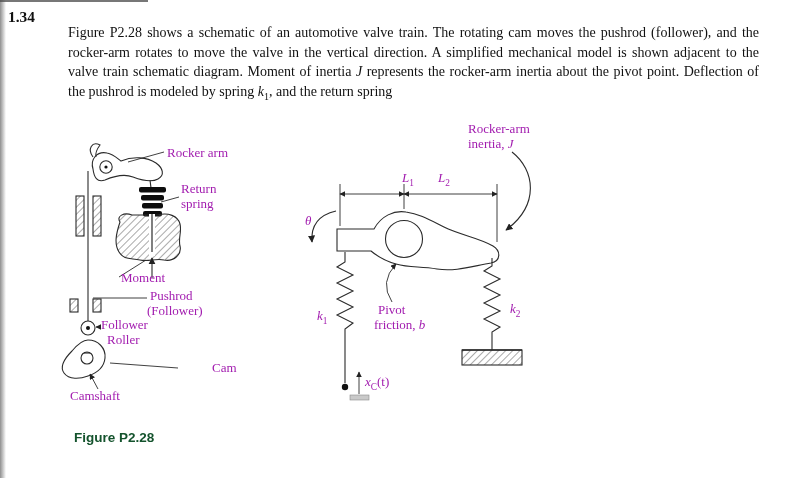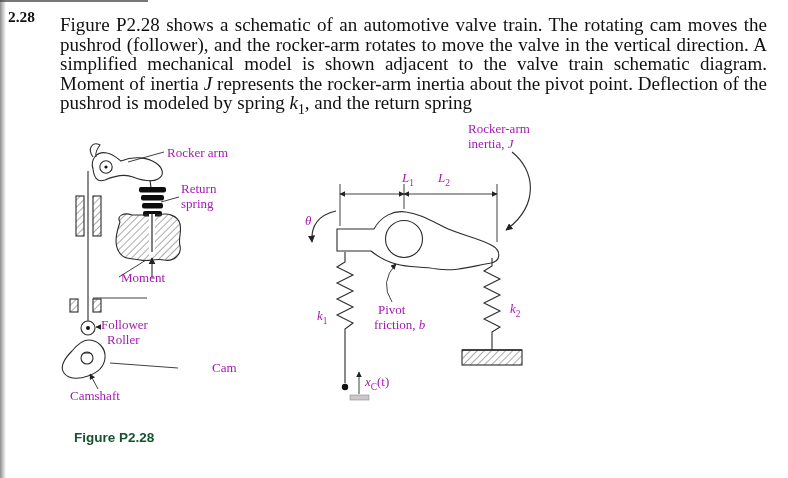--- a/index.html
+++ b/index.html
@@ -3,38 +3,38 @@
 <meta charset="utf-8">
 <style>
   html,body{margin:0;padding:0;background:#fff;}
   #page{position:relative;width:788px;height:478px;background:#ffffff;overflow:hidden;
         font-family:"Liberation Serif", serif;color:#111;}
   #scan-edge{position:absolute;left:0;top:0;bottom:0;width:6px;
         background:linear-gradient(90deg,#8f8f8f,#ffffff);z-index:3;}
   #scan-topline{position:absolute;left:0;top:0;width:148px;height:2px;background:#4a4a4a;opacity:.75;z-index:3;}
   #problem{position:absolute;left:8px;top:7px;right:13px;display:flex;z-index:2;}
   #problem .num{font-weight:bold;font-size:15.4px;line-height:19.6px;width:36px;flex:0 0 auto;margin-right:8px;}
-  #problem .ptext{margin:8px;font-size:19px;line-height:19.6px;text-align:justify;}
+  #problem .ptext{margin:16px;font-size:14px;line-height:19.6px;text-align:justify;}
   .iv{font-style:italic;}
   sub{font-size:0.72em;line-height:0;}
   svg{position:absolute;left:0;top:0;z-index:1;pointer-events:none;}
   .lbl{position:absolute;z-index:2;font-size:13px;line-height:14.5px;white-space:nowrap;color:#a21caf;}
   .lbl .ind{display:block;}
   #caption{position:absolute;left:74px;top:430px;z-index:2;
         font-family:"Liberation Sans", sans-serif;font-weight:bold;font-size:13.5px;color:#14532d;}
 </style>
 </head>
 <body>
 
 <div id="page">
   <div id="scan-edge"></div>
   <div id="scan-topline"></div>
 
   <div id="problem">
-    <span class="num">2.28</span>
+    <span class="num">1.34</span>
     <p class="ptext"><span>Figure P2.28 shows a schematic of an automotive valve train. The rotating cam moves the pushrod (follower), and the rocker-arm rotates to move the valve in the vertical direction. A simplified mechanical model is shown adjacent to the valve train schematic diagram. Moment of inertia </span><span class="iv">J</span><span> represents the rocker-arm inertia about the pivot point. Deflection of the pushrod is modeled by spring </span><span class="iv">k</span><sub>1</sub><span>, and the return spring</span></p>
   </div>
 
   <svg width="788" height="478" viewBox="0 0 788 478">
     <defs>
       <pattern id="hatch" width="5" height="5" patternUnits="userSpaceOnUse" patternTransform="rotate(45)">
         <line x1="0" y1="0" x2="0" y2="5" stroke="#555" stroke-width="1"></line>
       </pattern>
       <marker id="arr" viewBox="0 0 10 10" refX="9" refY="5" markerWidth="6.5" markerHeight="6.5" orient="auto-start-reverse">
         <path d="M0,0 L10,5 L0,10 z" fill="#222"></path>
@@ -136,20 +136,24 @@
       </g>
     </g>
   </svg>
 
   <div class="lbl" style="left:167px;top:146px;"><span>Rocker arm</span></div>
   <div class="lbl" style="left:181px;top:182px;">
       <span class="ind">Return</span>
       <span class="ind">spring</span>
     </div>
   <div class="lbl" style="left:121px;top:271px;"><span>Moment</span></div>
+  <div class="lbl" style="left:150px;top:289px;">
+      <span class="ind">Pushrod</span>
+      <span class="ind" style="margin-left:-3px;">(Follower)</span>
+    </div>
   <div class="lbl" style="left:101px;top:318px;">
       <span class="ind">Follower</span>
       <span class="ind" style="margin-left:6px;">Roller</span>
     </div>
   <div class="lbl" style="left:181px;top:361px;margin-left:31px;"><span>Cam</span></div>
   <div class="lbl" style="left:70px;top:389px;"><span>Camshaft</span></div>
 
   <div class="lbl" style="left:468px;top:122px;">
       <span class="ind">Rocker-arm</span>
       <span class="ind"><span>inertia, </span><span class="iv">J</span></span>

